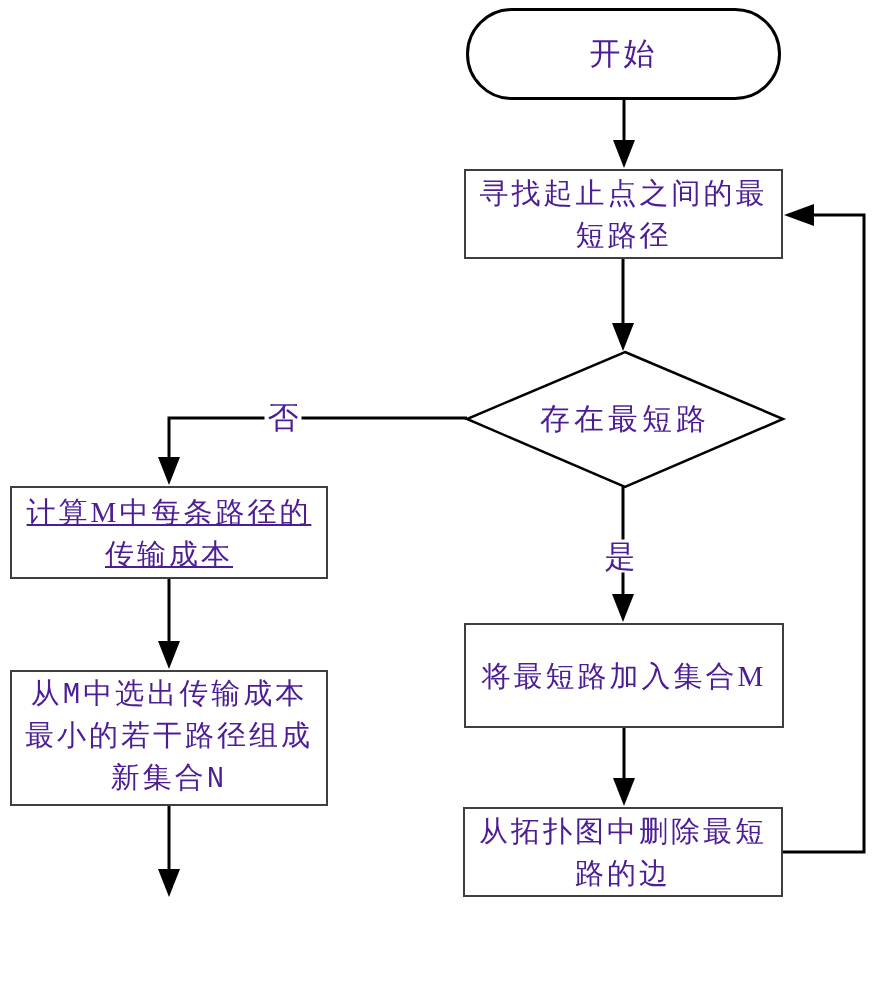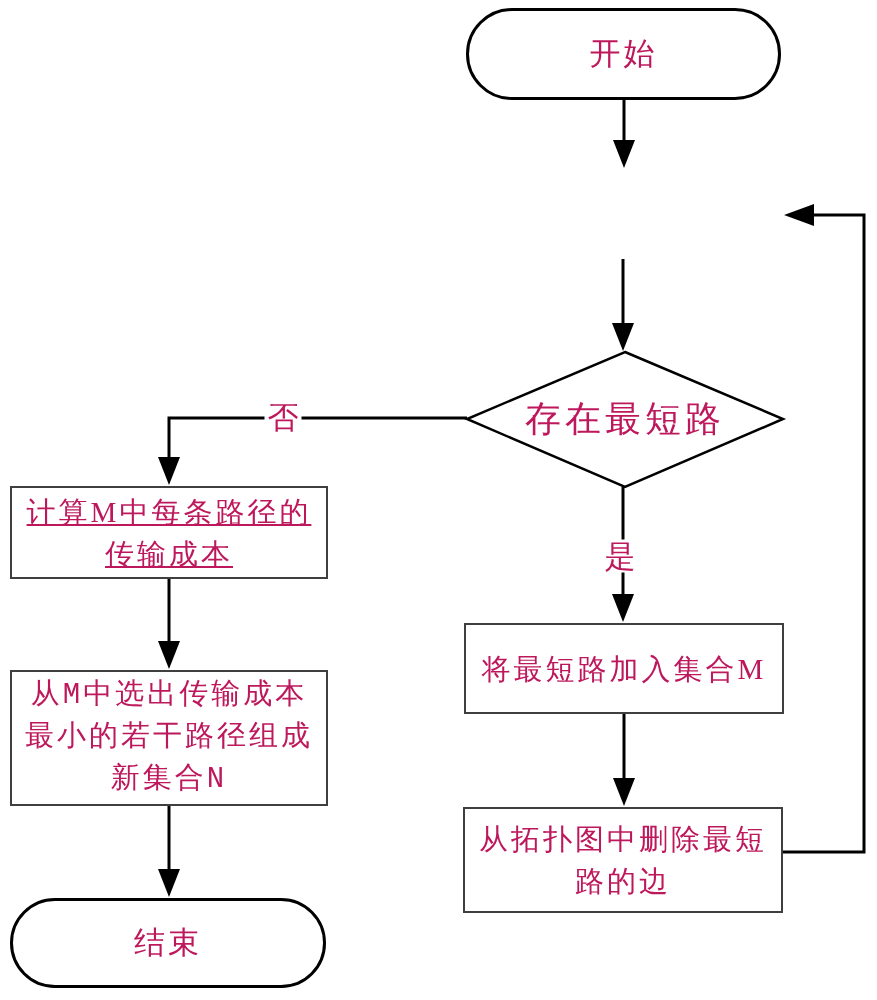--- a/index.html
+++ b/index.html
@@ -1,41 +1,41 @@
 <!DOCTYPE html>
 <html><head>
 <meta charset="utf-8">
 <style>
   html,body{margin:0;padding:0;background:#ffffff;}
   #canvas{
     position:relative;width:877px;height:1000px;background:#ffffff;overflow:hidden;
-    font-family:"Liberation Serif","DejaVu Serif",serif;color:#be185d;
+    font-family:"Liberation Serif","DejaVu Serif",serif;color:#4c1d95;
   }
   #wires{position:absolute;left:0;top:0;width:877px;height:1000px;}
   .node{
     position:absolute;display:flex;align-items:center;justify-content:center;
     text-align:center;background:#ffffff;box-sizing:border-box;
     font-size:29px;line-height:42px;letter-spacing:3px;
   }
   .terminator{border:3px solid #000000;border-radius:46px;font-size:31px;}
   .process{border:2px solid #3f3f3f;}
   .node .txt{padding:0 8px;}
   .decision-label{
     position:absolute;transform:translate(-50%,-50%);
-    font-size:36px;letter-spacing:4px;white-space:nowrap;font-family:Liberation Serif, serif;
+    font-size:30px;letter-spacing:4px;white-space:nowrap;font-family:Liberation Serif, serif;
   }
   .edge-label{
     position:absolute;transform:translate(-50%,-50%);
     background:#ffffff;padding:1px 3px;font-size:31px;line-height:31px;
   }
   
   #node-start  {left:466px;top:8px;  width:315px;height:92px;}
   #node-find   {left:464px;top:169px;width:319px;height:90px;}
-  #node-add    {left:464px;top:623px;width:320px;height:91px;}
-  #node-delete {left:463px;top:807px;width:320px;height:106px;}
+  #node-add    {left:464px;top:623px;width:320px;height:105px;}
+  #node-delete {left:463px;top:807px;width:320px;height:90px;}
   #node-calc   {left:10px; top:486px;width:318px;height:93px;text-decoration:underline;}
   #node-select {left:10px; top:670px;width:318px;height:136px;font-family:Liberation Mono, monospace;}
   #node-end    {left:10px; top:898px;width:316px;height:90px;}
   #label-decision{left:625px;top:419px;}
   #label-no {left:283px;top:417px;}
   #label-yes{left:620px;top:556px;}
 </style>
 </head>
 <body>
 
@@ -62,20 +62,23 @@
       <polygon points="624,806 613,778 635,778"></polygon>
       <polygon points="784,215 814,204 814,226"></polygon>
     </g>
     <polygon points="625,352 783,419 625,487 467,419" fill="#ffffff" stroke="#000000" stroke-width="2.5"></polygon>
   </svg>
 
   <div id="node-start" class="node terminator">
     <span class="txt">开始</span>
   </div>
 
+  <div id="node-find" class="node process">
+    <span class="txt">寻找起止点之间的最短路径</span>
+  </div>
 
   <div id="label-decision" class="decision-label">存在最短路</div>
 
   <div id="label-no" class="edge-label">否</div>
 
   <div id="label-yes" class="edge-label">是</div>
 
   <div id="node-add" class="node process">
     <span class="txt">将最短路加入集合M</span>
   </div>
@@ -85,17 +88,14 @@
   </div>
 
   <div id="node-calc" class="node process">
     <span class="txt">计算M中每条路径的传输成本</span>
   </div>
 
   <div id="node-select" class="node process">
     <span class="txt">从M中选出传输成本最小的若干路径组成新集合N</span>
   </div>
 
-  <div id="node-end" class="node terminator">
-    <span class="txt">结束</span>
-  </div>
 
 </div>
 
 </body></html>

